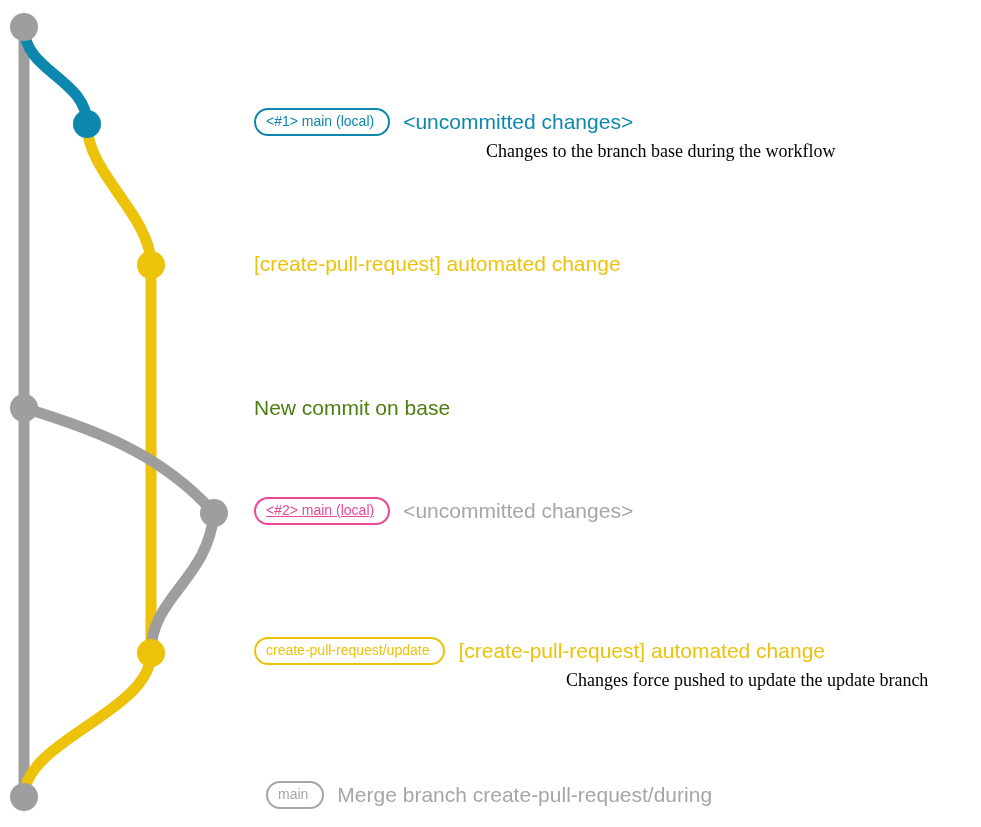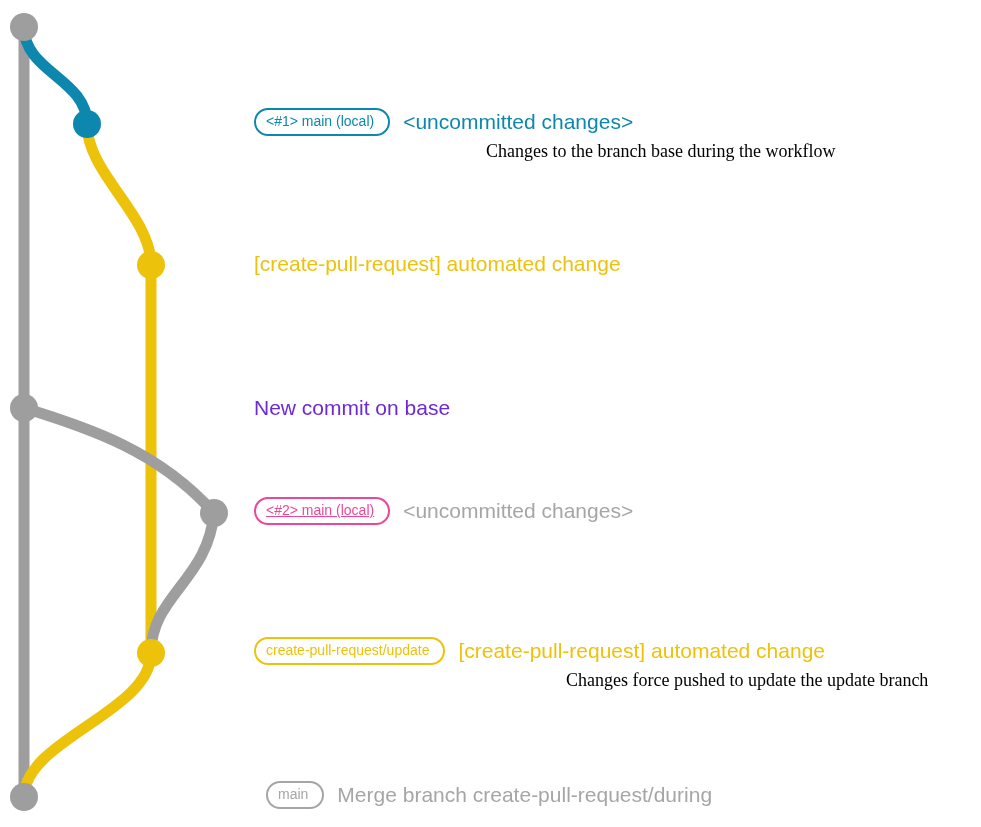--- a/index.html
+++ b/index.html
@@ -109,21 +109,21 @@
       </div>
       <div class="desc" style="margin-left: 232px;">Changes to the branch base during the workflow</div>
     </div>
     <div class="row" style="top: 252px;">
       <div class="row-line">
         <span class="subject" style="color: rgb(237, 194, 11);">[create-pull-request] automated change</span>
       </div>
     </div>
     <div class="row" style="top: 396px;">
       <div class="row-line">
-        <span class="subject" style="color: #6d28d9;">New commit on base</span>
+        <span class="subject" style="color: #4d7c0f;">New commit on base</span>
       </div>
     </div>
     <div class="row" style="top: 497px;">
       <div class="row-line">
         <span class="badge" style="color: #ec4899; text-decoration: underline;">&lt;#2&gt; main (local)</span>
         <span class="subject has-badge" style="color: rgb(166, 166, 166);">&lt;uncommitted changes&gt;</span>
       </div>
     </div>
     <div class="row" style="top: 637px;">
       <div class="row-line">

